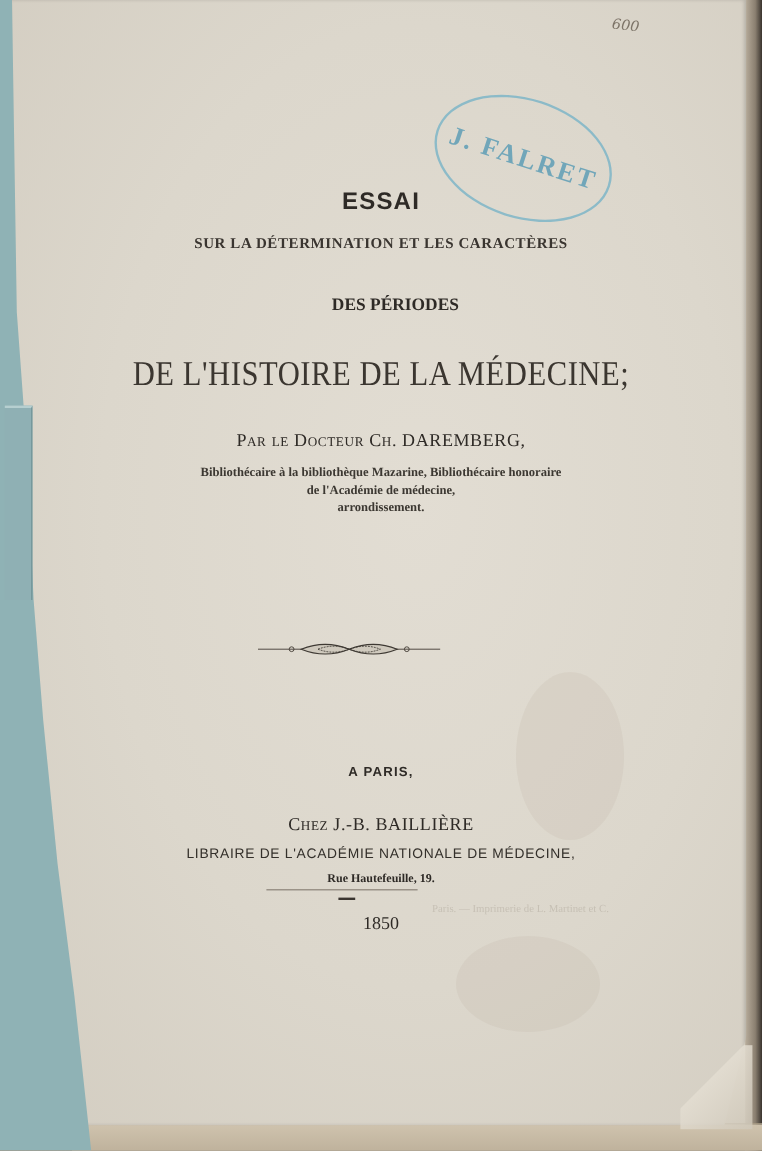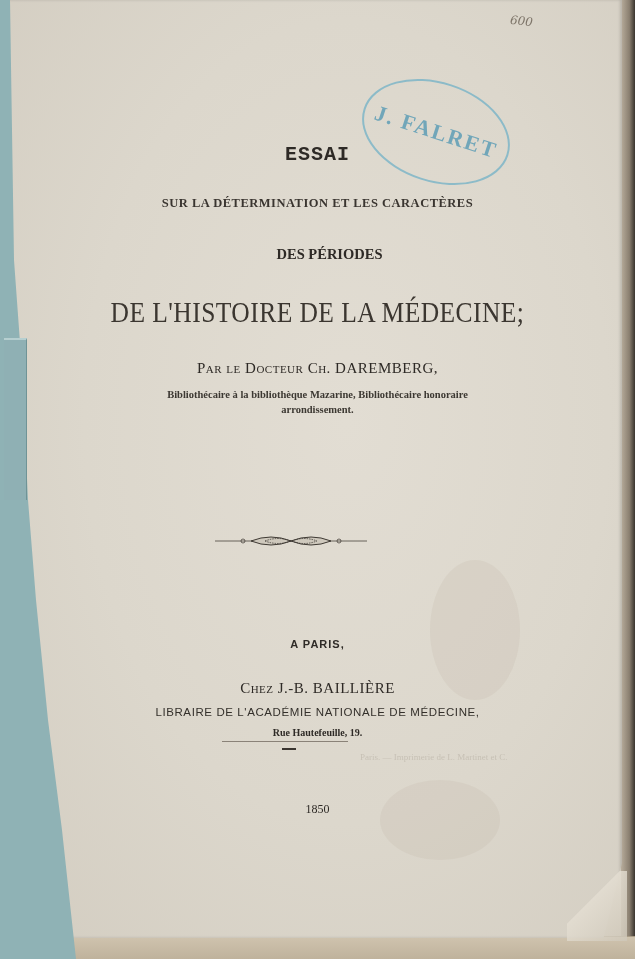--- a/index.html
+++ b/index.html
@@ -47,36 +47,36 @@
       border: 2px solid #7fb6c8; border-radius: 50%;
       transform: rotate(18deg);
       display: flex; align-items: center; justify-content: center;
       opacity: 0.85;
     }
     .stamp span {
       color: #5f9eb6; font-weight: bold; font-size: 22px; letter-spacing: 2px;
       font-family: "Liberation Serif", serif;
     }
     .center { position: absolute; left: 0; width: 635px; text-align: center; color: #2e2a26; }
-    .t-essai { top: 143px; font-size: 20px; font-weight: bold; letter-spacing: 1px; font-family: Liberation Mono, monospace; }
+    .t-essai { top: 157px; font-size: 20px; font-weight: bold; letter-spacing: 1px; font-family: Liberation Sans, sans-serif; }
     .t-sur { top: 196px; font-size: 12.5px; font-weight: bold; letter-spacing: 0.5px; font-family: "Liberation Serif", serif; color: #3a3530; }
     .t-des { top: 246px; font-size: 14.5px; font-weight: bold; font-family: "Liberation Serif", serif; padding-left: 12px; }
     .t-hist { top: 296px; font-size: 29px; letter-spacing: 0.5px; font-family: "Liberation Serif", serif; color: #3b3630; transform: scaleX(0.88); }
     .t-par { top: 360px; font-size: 15px; font-family: "Liberation Serif", serif; letter-spacing: 0.5px; }
     .t-par .sc { font-variant: small-caps; margin-top: 44px; }
     .t-bio { top: 388px; font-size: 10.5px; line-height: 14.5px; font-family: "Liberation Serif", serif; font-weight: bold; color: #3c3832; }
     .ornament { position: absolute; left: 215px; top: 533px; width: 152px; height: 16px; }
     .t-paris { top: 638px; font-size: 11px; font-weight: bold; letter-spacing: 1px; font-family: "Liberation Sans", sans-serif; color: #2f2b27; }
     .t-chez { top: 680px; font-size: 15px; font-family: "Liberation Serif", serif; letter-spacing: 0.5px; }
     .t-chez .sc { font-variant: small-caps; }
     .t-lib { top: 706px; font-size: 11.5px; font-family: "Liberation Sans", sans-serif; letter-spacing: 0.6px; color: #34302b; }
     .t-rue { top: 727px; font-size: 10px; font-weight: bold; font-family: "Liberation Serif", serif; }
     .rule1 { position: absolute; left: 222px; top: 741px; width: 126px; height: 1px; background: #8a8278; }
     .rule2 { position: absolute; left: 282px; top: 748px; width: 14px; height: 2px; background: #3a3530; }
-    .t-year { top: 762px; font-size: 12px; font-family: "Liberation Serif", serif; margin-top: 40px; }
+    .t-year { top: 762px; font-size: 15px; font-family: "Liberation Serif", serif; }
     .bleed { position: absolute; left: 360px; top: 752px; font-size: 9px; color: #b8b1a5; font-family: "Liberation Serif", serif; opacity: 0.6; }
     .stain { position: absolute; border-radius: 50%; background: rgba(170,160,140,0.12); }
     .corner-fold {
       position: absolute; right: 8px; bottom: 18px; width: 60px; height: 70px;
       background: linear-gradient(135deg, transparent 40%, #e4ded2 41%, #cfc8ba 100%);
       opacity: 0.8;
     }
   </style>
 </head>
 <body>
@@ -104,20 +104,21 @@
 <div class="center t-des">DES PÉRIODES</div>
 <div class="center t-hist">DE L'HISTOIRE DE LA MÉDECINE;</div>
 
 <div class="center t-par">
   <span class="sc">Par le Docteur Ch.</span>
   <span>DAREMBERG,</span>
 </div>
 
 <div class="center t-bio">
   <div>Bibliothécaire à la bibliothèque Mazarine, Bibliothécaire honoraire</div>
+  <div>de l'Académie de médecine,</div>
   <div>arrondissement.</div>
 </div>
 
 <svg class="ornament" viewBox="0 0 152 16">
   <line x1="0" y1="8" x2="152" y2="8" stroke="#4a443d" stroke-width="0.8"></line>
   <circle cx="28" cy="8" r="2" fill="none" stroke="#4a443d" stroke-width="0.8"></circle>
   <circle cx="124" cy="8" r="2" fill="none" stroke="#4a443d" stroke-width="0.8"></circle>
   <path d="M36 8 Q56 0 76 8 Q96 0 116 8 Q96 16 76 8 Q56 16 36 8 Z" fill="#cfc9bd" stroke="#3e3933" stroke-width="1"></path>
   <path d="M50 8 Q63 3 76 8 Q89 3 102 8 Q89 13 76 8 Q63 13 50 8 Z" fill="none" stroke="#3e3933" stroke-width="0.8" stroke-dasharray="1.5 1"></path>
 </svg>

